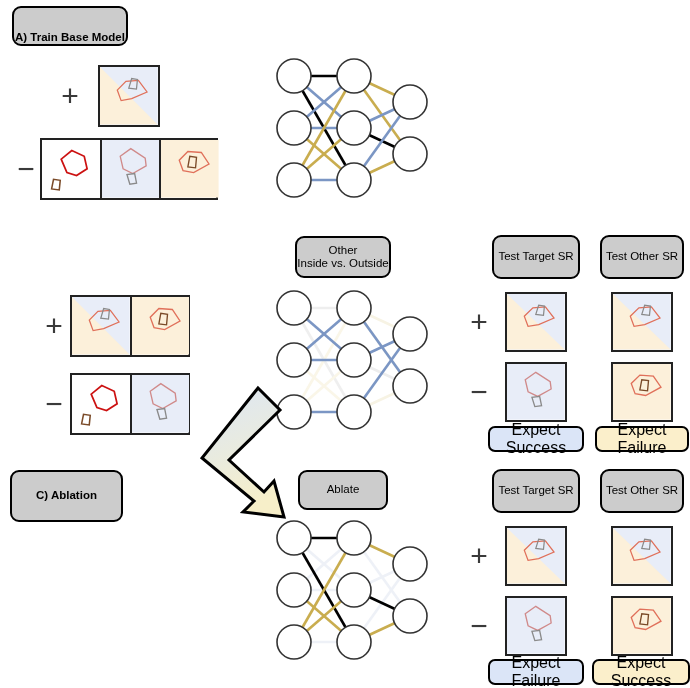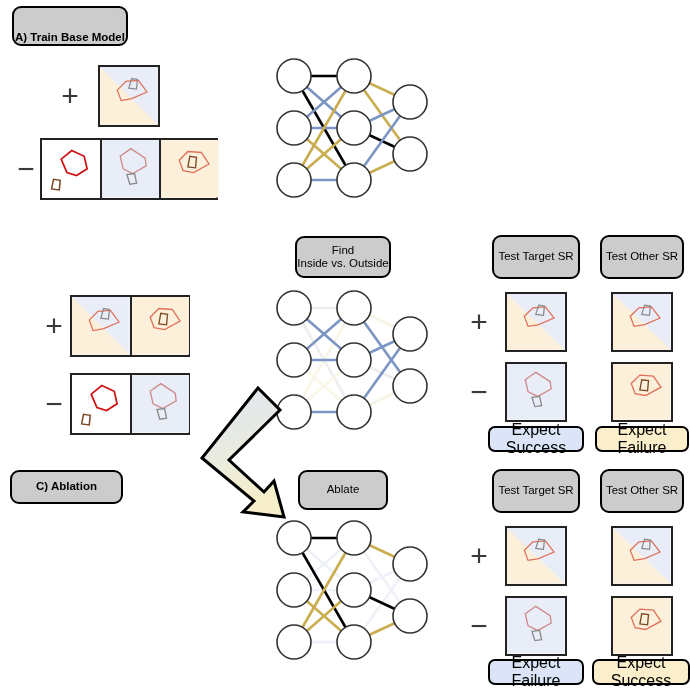--- a/index.html
+++ b/index.html
@@ -108,21 +108,21 @@
           <circle cx="82" cy="72" r="17"></circle>
           <circle cx="82" cy="124" r="17"></circle>
         <circle cx="138" cy="46" r="17"></circle>
           <circle cx="138" cy="98" r="17"></circle>
       </g>
     </svg>
   </div>
 
 
   <div class="lbl" style="left:295px;top:236px;width:96px;height:42px;flex-direction:column;">
-    <span>Find</span>
+    <span>Other</span>
     <span>Inside vs. Outside</span>
   </div>
 
   <div class="sign" style="left:42px;top:312px;width:24px;height:28px;">+</div>
 
   <div class="thumbrow" style="left:70px;top:295px;width:120px;height:62px;">
     <div class="cell" style="width:57.6px;height:57.6px;">
       <svg viewBox="0 0 60 60" preserveAspectRatio="none">
         <rect x="0" y="0" width="60" height="60" fill="#e8edf8"></rect>
         <polygon points="0,0 0,60 60,60" fill="#fcf0da"></polygon>
@@ -251,21 +251,21 @@
         <rect x="0" y="0" width="60" height="60" fill="#fcf0da"></rect>
         <polygon points="23,32 19,21 28,12 42,13 50,25 34,34" fill="none" stroke="#e0705a" stroke-width="1.4"></polygon>
         <polygon points="28,28 30,17 37,18 36,29" fill="none" stroke="#7a4a28" stroke-width="1.4"></polygon>
       </svg>
     </div>
   </div>
   <div class="badge yellow" style="left:595px;top:426px;width:94px;height:26px;">
     <span>Expect Failure</span>
   </div>
 
-  <div class="lbl bold" style="left:10px;top:470px;width:113px;height:34px;">
+  <div class="lbl bold" style="left:10px;top:470px;width:113px;height:52px;">
     <span>C) Ablation</span>
   </div>
 
   <div class="lbl" style="left:298px;top:470px;width:90px;height:40px;">
     <span>Ablate</span>
   </div>
 
   <div class="netwrap" style="left:272px;top:518px;">
     <svg width="160" height="146" viewBox="0 0 160 146">
       <g stroke-width="2.6" fill="none">

